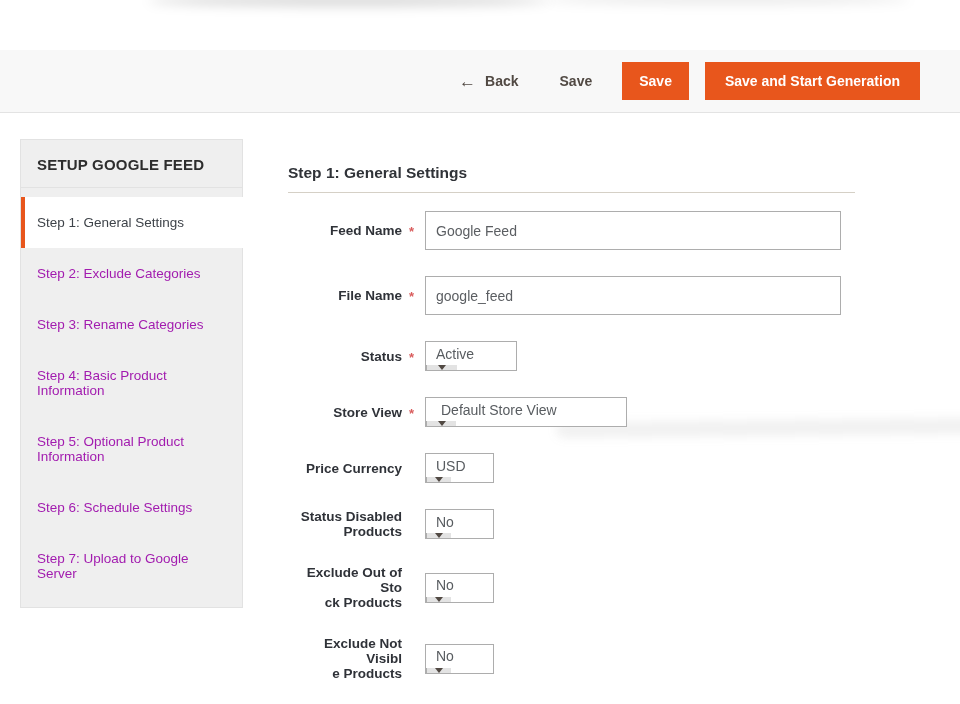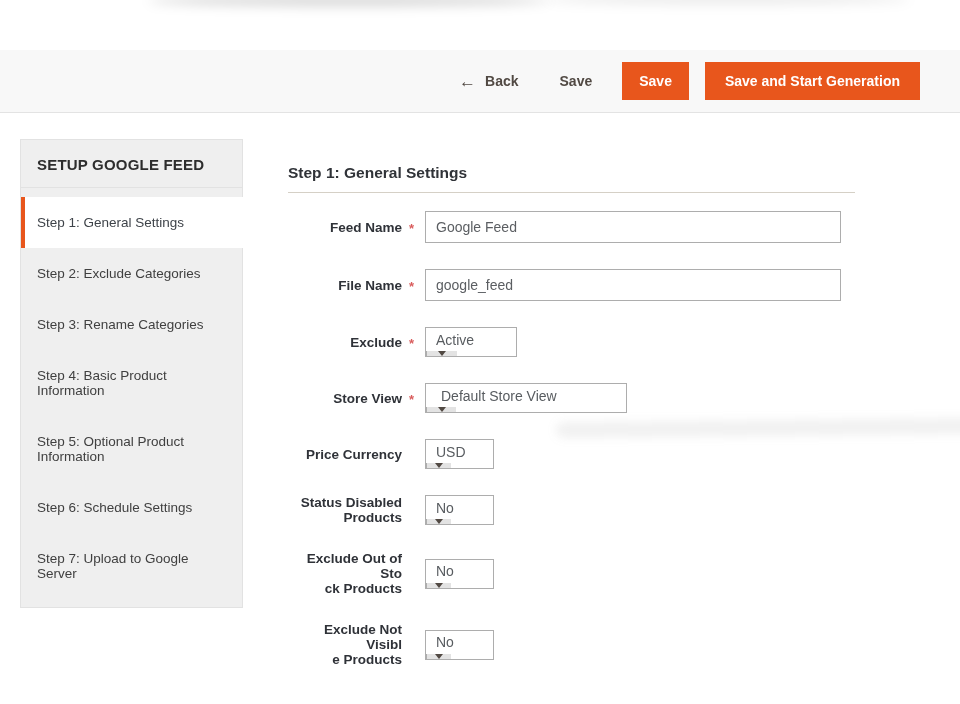--- a/index.html
+++ b/index.html
@@ -49,21 +49,21 @@
     position:absolute; left:20px; top:139px; width:223px;
     background:#efefef; border:1px solid #e2e2e2; padding-bottom:8px;
   }
   .sidebar-title {
     padding:16px 16px 14px; font-size:15px; font-weight:700;
     color:#2d2d2d; letter-spacing:0.2px; border-bottom:1px solid #e2e2e2;
   }
   .nav { padding-top:9px; }
   .nav-item {
     padding:18px 16px; font-size:13.5px; line-height:15px;
-    color:#404040; cursor:pointer;
+    color:#a21caf; cursor:pointer;
   }
   .nav-item.active {
     background:#ffffff; border-left:4px solid #e8561c;
     padding-left:12px; margin-right:-5px; color:#3e4349;
   }
 
   
   .main { position:absolute; left:288px; top:163px; width:567px; }
   .main-heading { font-size:15.5px; line-height:20px; font-weight:700; color:#303338; margin-bottom:9px; }
   .rule { border:0; border-top:1px solid #d5d0c6; margin-bottom:18px; }
@@ -72,21 +72,21 @@
   .field-label {
     width:114px; flex-shrink:0; text-align:right;
     font-size:13.5px; font-weight:700; color:#2f3238; line-height:15px;
   }
   .field-label span { display:block; }
   .req-box {
     width:23px; flex-shrink:0; padding-left:7px; padding-top:2px;
     font-size:13px; font-weight:700; color:#d95c5c;
   }
   .text-input {
-    width:416px; height:32px; border:1px solid #adadad; background:#fff;
+    width:416px; height:39px; border:1px solid #adadad; background:#fff;
     padding:0 10px; font-size:14px; color:#5b5e62; font-family:inherit;
   }
   .select {
     display:flex; height:30px; border:1px solid #adadad; background:#fff;
     cursor:pointer;
     flex-direction:column;
   }
   .select-value {
     flex:1; display:flex; align-items:center; padding:0 10px;
     font-size:14px; color:#585c60; white-space:nowrap; overflow:hidden;
@@ -147,21 +147,21 @@
     <input class="text-input" value="Google Feed" style="">
   </div>
 
   <div class="field-row">
     <div class="field-label">File Name</div>
     <div class="req-box">*</div>
     <input class="text-input" value="google_feed" style="">
   </div>
 
   <div class="field-row">
-    <div class="field-label">Exclude</div>
+    <div class="field-label">Status</div>
     <div class="req-box">*</div>
     <div class="select sel-md">
       <span class="select-value">Active</span>
       <span class="select-arrow">
           <span class="tri"></span>
         </span>
     </div>
   </div>
 
   <div class="field-row">

